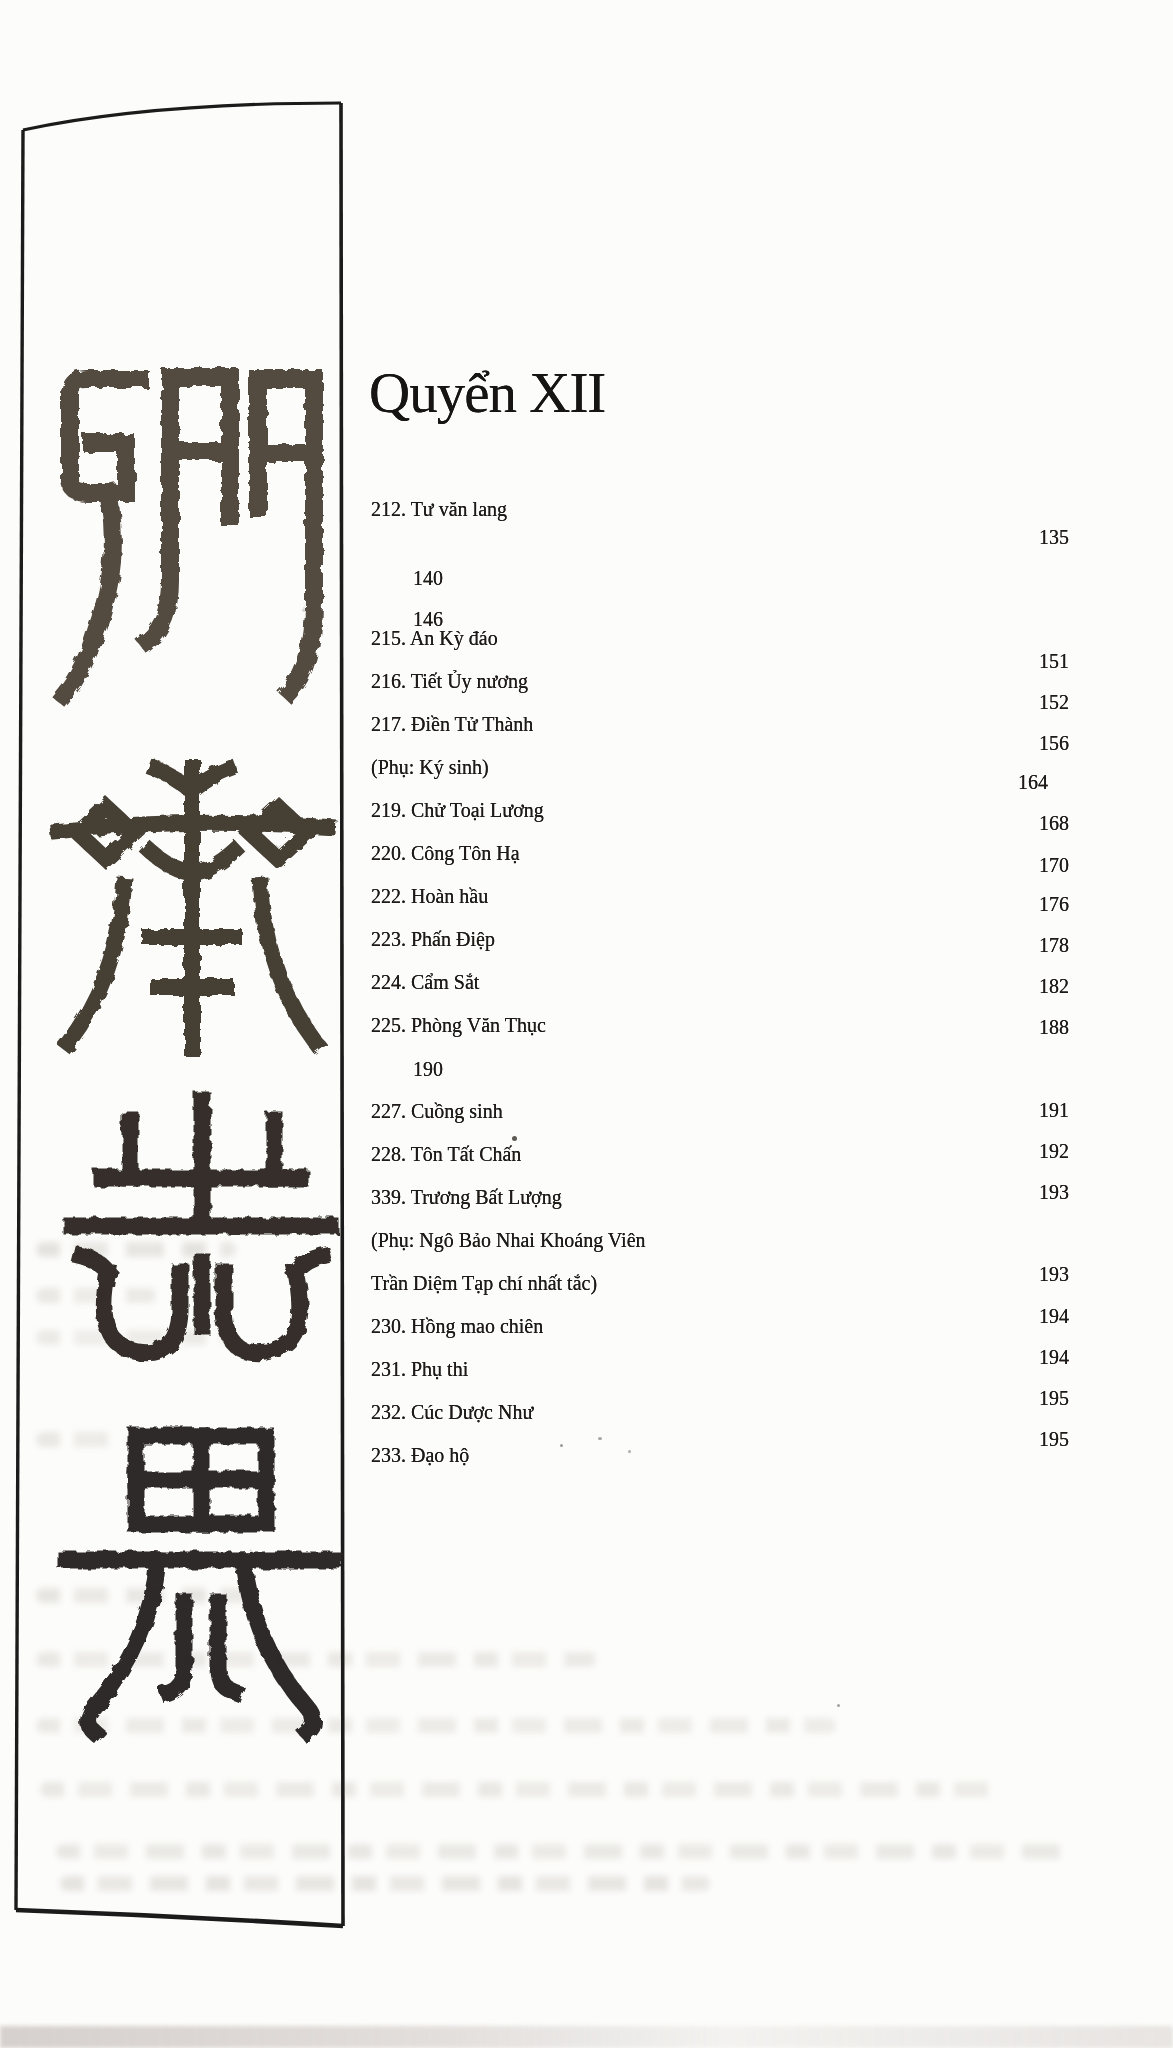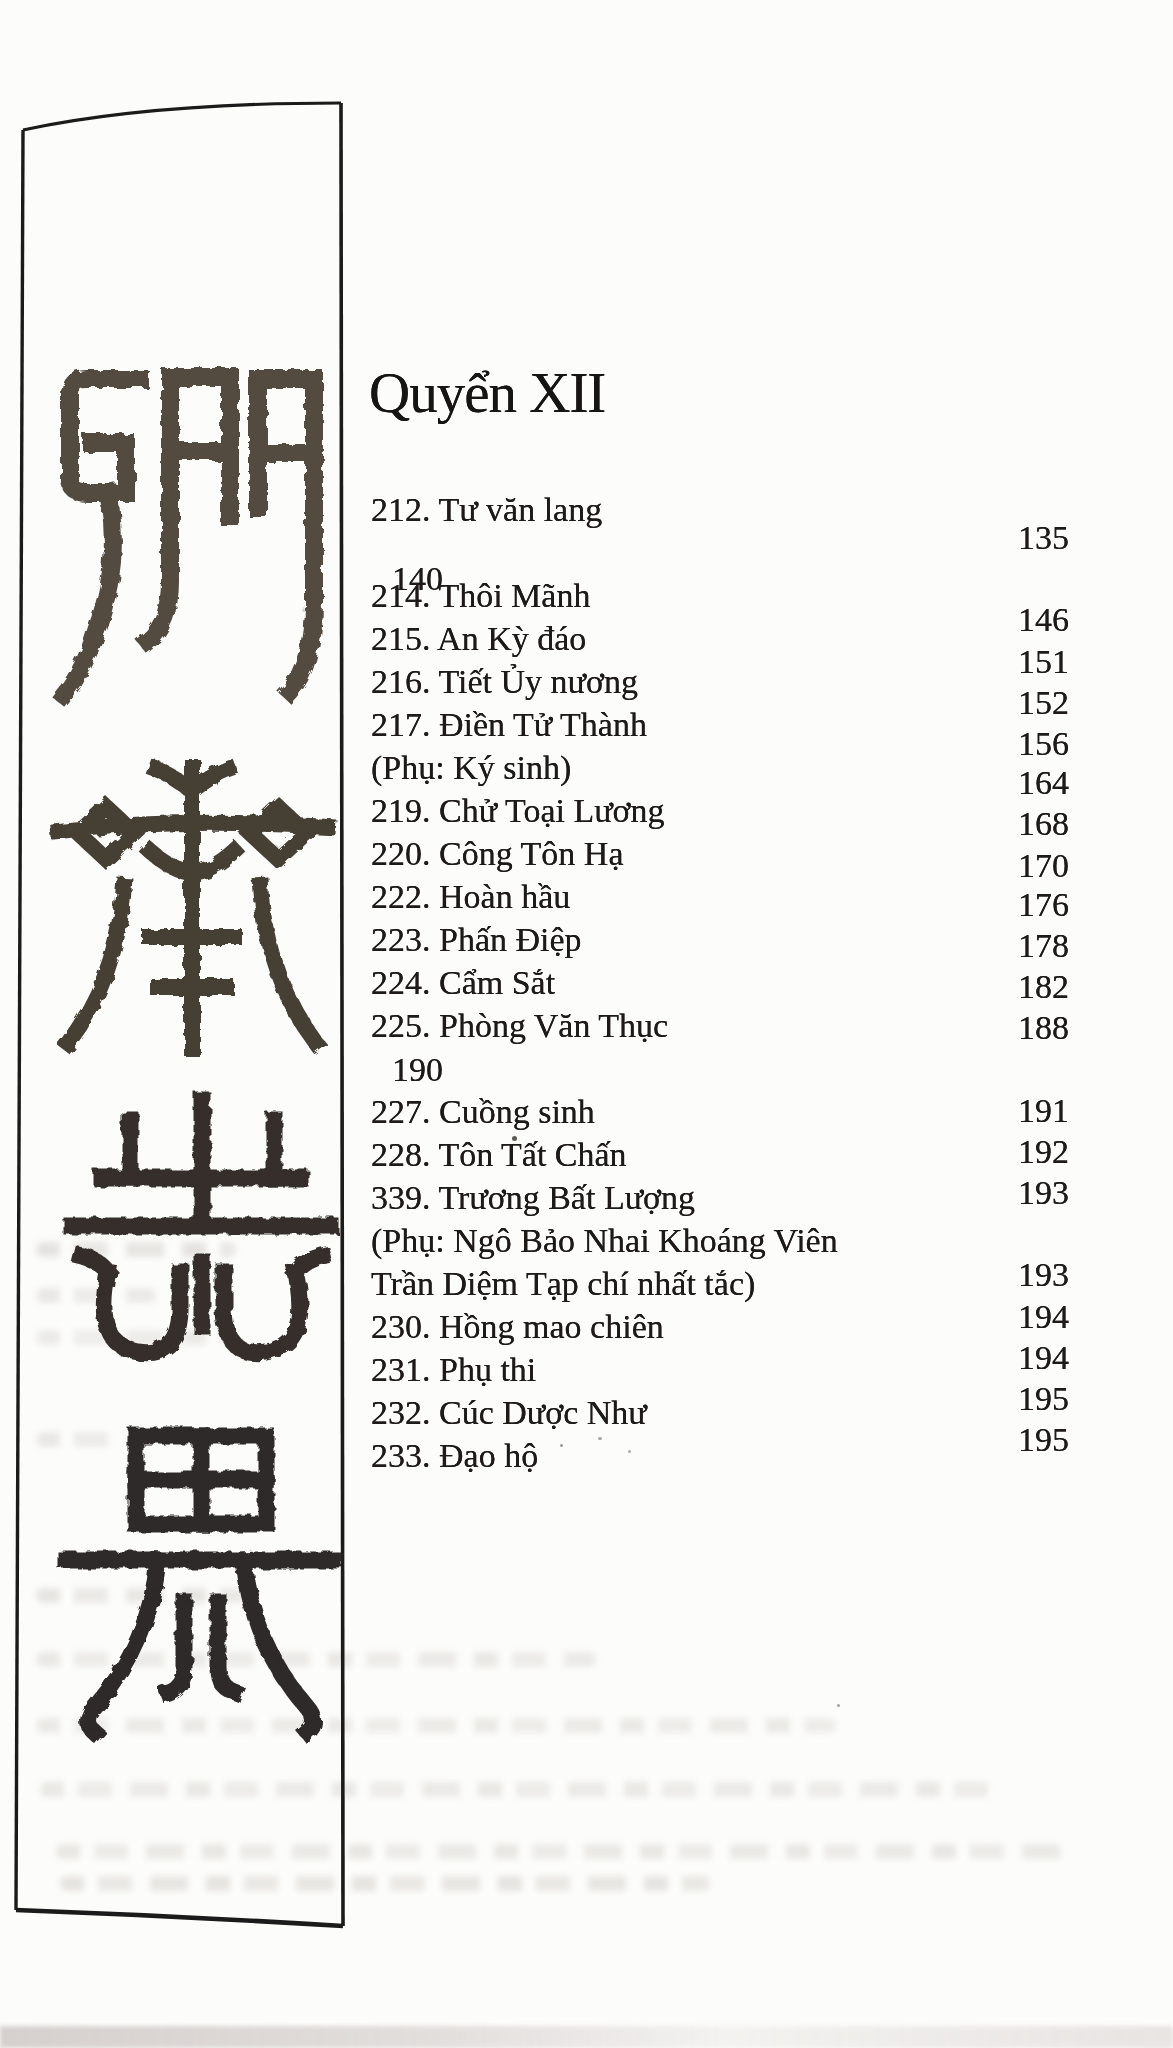--- a/index.html
+++ b/index.html
@@ -25,21 +25,21 @@
     position:absolute;left:369px;top:360px;z-index:4;
     font-size:57px;letter-spacing:-1px;color:#171513;
     text-shadow:0 0 .6px #171513;
     white-space:nowrap;
   }
   .toc{
     position:absolute;left:371px;top:491px;width:698px;z-index:4;
   }
   .toc-row{
     display:flex;height:43px;align-items:flex-start;
-    font-size:34px;line-height:37px;white-space:nowrap;
+    font-size:20px;line-height:37px;white-space:nowrap;
   }
   .toc-row .entry{flex:1;text-shadow:0 0 .4px #1d1a17;}
   .toc-row .pagenum{width:72px;text-align:right;text-shadow:0 0 .4px #1d1a17;}
   .bottom-edge{
     position:absolute;left:0;bottom:0;width:1173px;height:22px;z-index:5;
     background:linear-gradient(90deg,
       rgba(168,155,152,.45) 0%, rgba(168,155,152,.30) 38%,
       rgba(185,175,172,.12) 62%, rgba(175,162,158,.26) 100%);
     filter:blur(2px);
   }
@@ -139,38 +139,37 @@
 
 <div class="toc">
     <div class="toc-row">
       <span class="entry">212. Tư văn lang</span>
       <span class="pagenum" style="transform: translateY(28px);">135</span>
     </div>
     <div class="toc-row">
       <span class="pagenum" style="transform: translateY(26px);">140</span>
     </div>
     <div class="toc-row">
-      <span class="entry">214. Thôi Mãnh</span>
       <span class="pagenum" style="transform: translateY(24px);">146</span>
     </div>
     <div class="toc-row">
       <span class="entry">215. An Kỳ đáo</span>
       <span class="pagenum" style="transform: translateY(23px);">151</span>
     </div>
     <div class="toc-row">
       <span class="entry">216. Tiết Ủy nương</span>
       <span class="pagenum" style="transform: translateY(21px);">152</span>
     </div>
     <div class="toc-row">
       <span class="entry">217. Điền Tử Thành</span>
       <span class="pagenum" style="transform: translateY(19px);">156</span>
     </div>
     <div class="toc-row">
       <span class="entry">(Phụ: Ký sinh)</span>
-      <span class="pagenum" style="transform: translateY(15px);">164</span>
+      <span class="pagenum" style="transform: translateY(15px); text-align: center;">164</span>
     </div>
     <div class="toc-row">
       <span class="entry">219. Chử Toại Lương</span>
       <span class="pagenum" style="transform: translateY(13px);">168</span>
     </div>
     <div class="toc-row">
       <span class="entry">220. Công Tôn Hạ</span>
       <span class="pagenum" style="transform: translateY(12px);">170</span>
     </div>
     <div class="toc-row">

